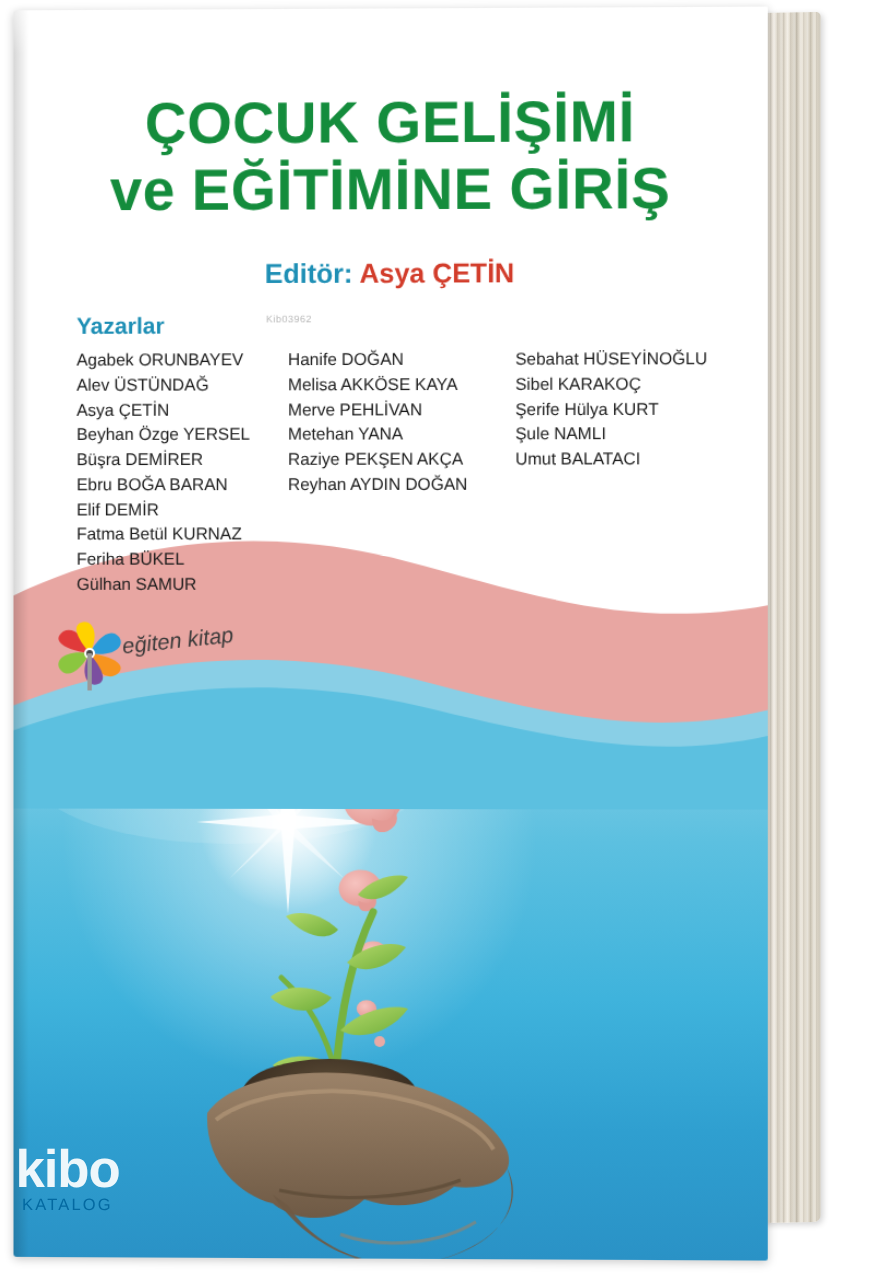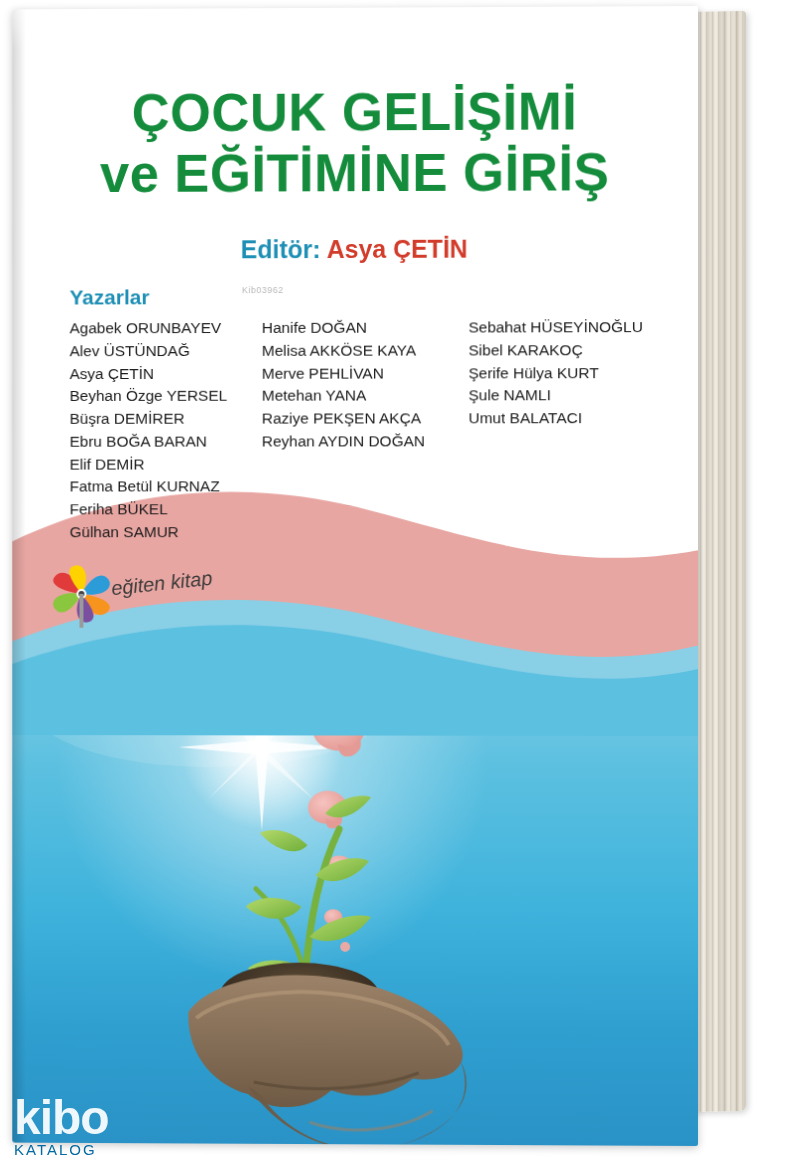--- a/index.html
+++ b/index.html
@@ -205,22 +205,23 @@
     font-style: italic;
     transform: rotate(-6deg);
     z-index: 23;
     white-space: nowrap;
   }
 
   
   #kibo-watermark {
     position: absolute;
     left: 14px;
-    top: 1096px;
+    top: 1042px;
     z-index: 90;
+    text-align: center;
   }
   #kibo-text {
     font-size: 48px;
     font-weight: bold;
     color: #ffffff;
     opacity: 0.92;
     letter-spacing: -1px;
     line-height: 0.9;
   }
   #katalog-text {

